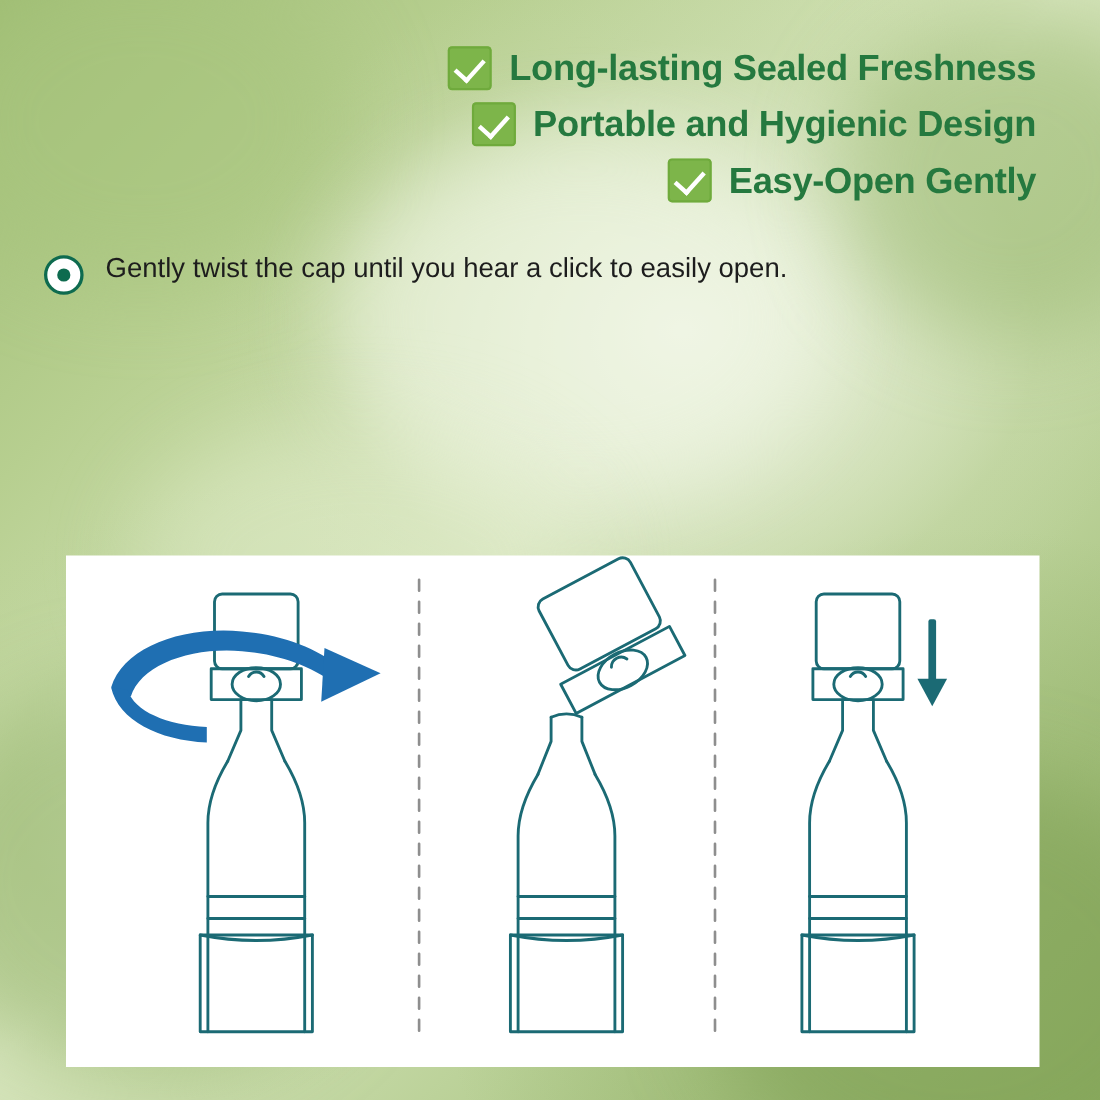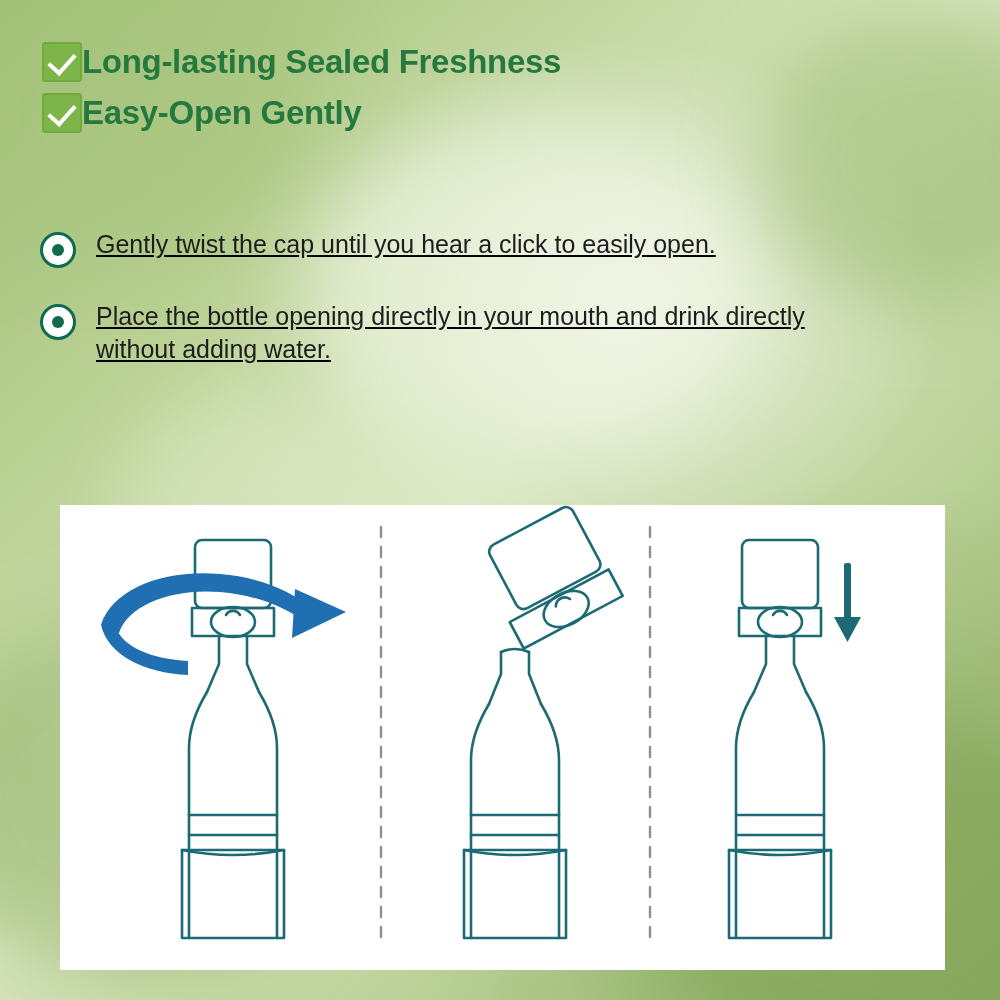--- a/index.html
+++ b/index.html
@@ -47,21 +47,23 @@
   
   .features {
     position: absolute;
     left: 42px;
     top: 42px;
     width: 900px;
   }
   .feature-row {
     display: flex;
     align-items: center;
+    gap: 16px;
     margin-bottom: 11px;
+    justify-content: flex-end;
   }
   .check-box {
     width: 40px;
     height: 40px;
     border-radius: 4px;
     background: #7db54a;
     box-shadow: inset 0 0 0 2px #6faa3c;
     position: relative;
     flex: 0 0 auto;
   }
@@ -89,21 +91,20 @@
     position: absolute;
     left: 40px;
     top: 228px;
     width: 840px;
   }
   .inst-row {
     display: flex;
     align-items: flex-start;
     gap: 20px;
     margin-bottom: 32px;
-    text-decoration: underline;
   }
   .bullet {
     flex: 0 0 auto;
     width: 30px;
     height: 30px;
     border-radius: 50%;
     background: #ffffff;
     border: 3px solid #0e6b4f;
     position: relative;
     margin-top: 4px;
@@ -150,32 +151,32 @@
 
   <div class="content">
 
     <div class="features">
       <div class="feature-row">
         <span class="check-box"></span>
         <span class="feature-text">Long-lasting Sealed Freshness</span>
       </div>
       <div class="feature-row">
         <span class="check-box"></span>
+        <span class="feature-text">Portable and Hygienic Design</span>
+      </div>
+      <div class="feature-row">
+        <span class="check-box"></span>
         <span class="feature-text">Easy-Open Gently</span>
       </div>
     </div>
 
     <div class="instructions">
       <div class="inst-row">
         <span class="bullet"></span>
         <span class="inst-text">Gently twist the cap until you hear a click to easily open.</span>
-      </div>
-      <div class="inst-row">
-        <span class="bullet"></span>
-        <span class="inst-text">Place the bottle opening directly in your mouth and drink directly without adding water.</span>
       </div>
     </div>
 
     <div class="panel">
 
       <svg width="885" height="465" viewBox="0 0 885 465">
         <g fill="none" stroke="#1b6a74" stroke-width="2.6" stroke-linejoin="round" stroke-linecap="round">
 
           <g>
 

